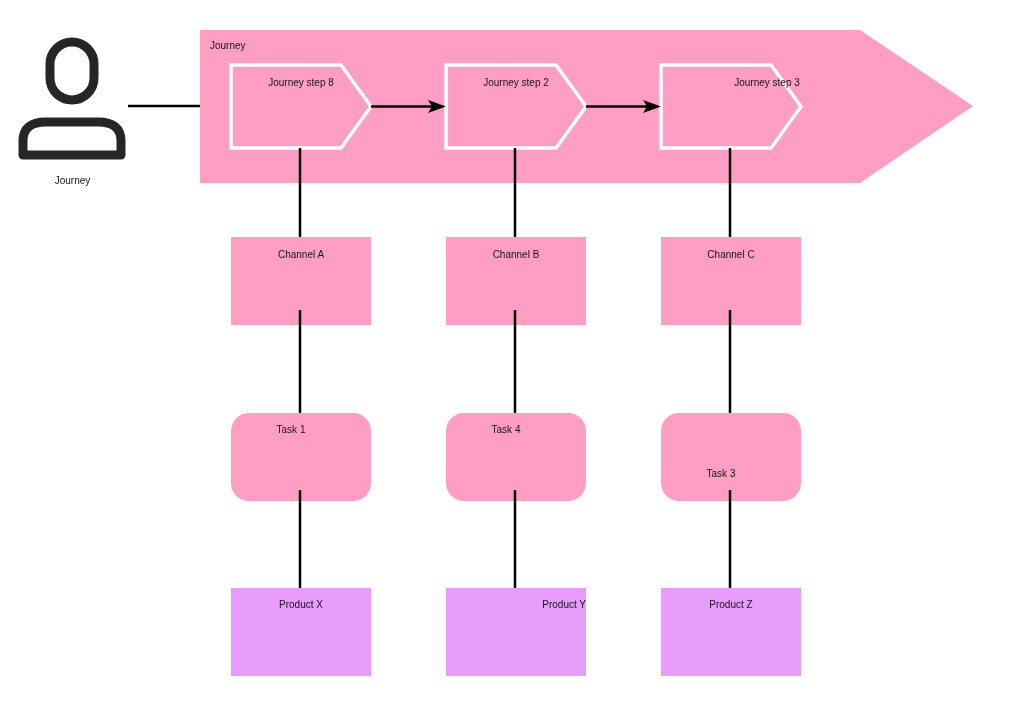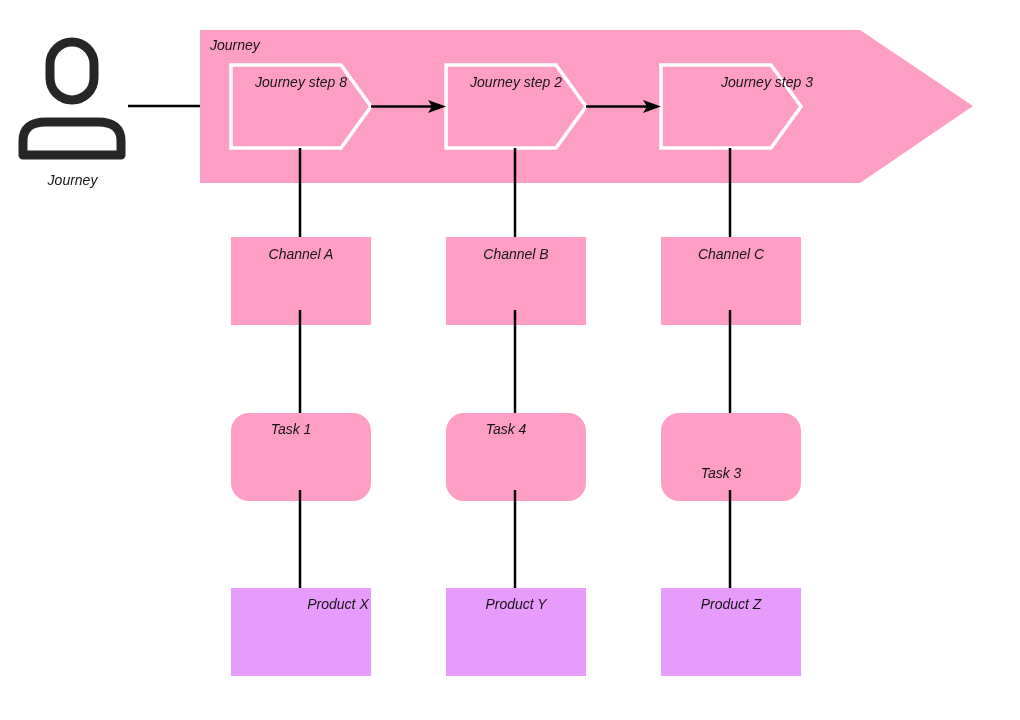--- a/index.html
+++ b/index.html
@@ -19,25 +19,24 @@
     left: 0;
     top: 0;
     width: 1020px;
     height: 720px;
   }
   .node-label {
     position: absolute;
     text-align: center;
     color: #151515;
     font-family: "Liberation Sans", sans-serif;
-    font-size: 14px;
+    font-size: 10px;
     line-height: 17px;
     white-space: nowrap;
     pointer-events: none;
-    font-style: italic;
   }
   .lbl-customer {
     left: 0px;
     top: 172px;
     width: 145px;
   }
   .lbl-journey {
     left: 210px;
     top: 37px;
     width: 200px;
@@ -64,22 +63,22 @@
     width: 120px;
   }
   .lbl-task.c1 { left: 231px; }
   .lbl-task.c2 { left: 446px; }
   .lbl-task.c3 { left: 661px; margin-top: 44px; }
 
   .lbl-product {
     top: 596px;
     width: 140px;
   }
-  .lbl-product.c1 { left: 231px; padding-left: 37px; }
-  .lbl-product.c2 { left: 446px; }
+  .lbl-product.c1 { left: 231px; }
+  .lbl-product.c2 { left: 446px; text-align: right; }
   .lbl-product.c3 { left: 661px; }
 </style>
 </head>
 <body>
 
 <svg id="canvas" viewBox="0 0 1020 720" xmlns="http://www.w3.org/2000/svg">
 
   <polygon points="200,30 860,30 973,106 860,183 200,183" fill="#ff9ec4"></polygon>
 
   <g>

